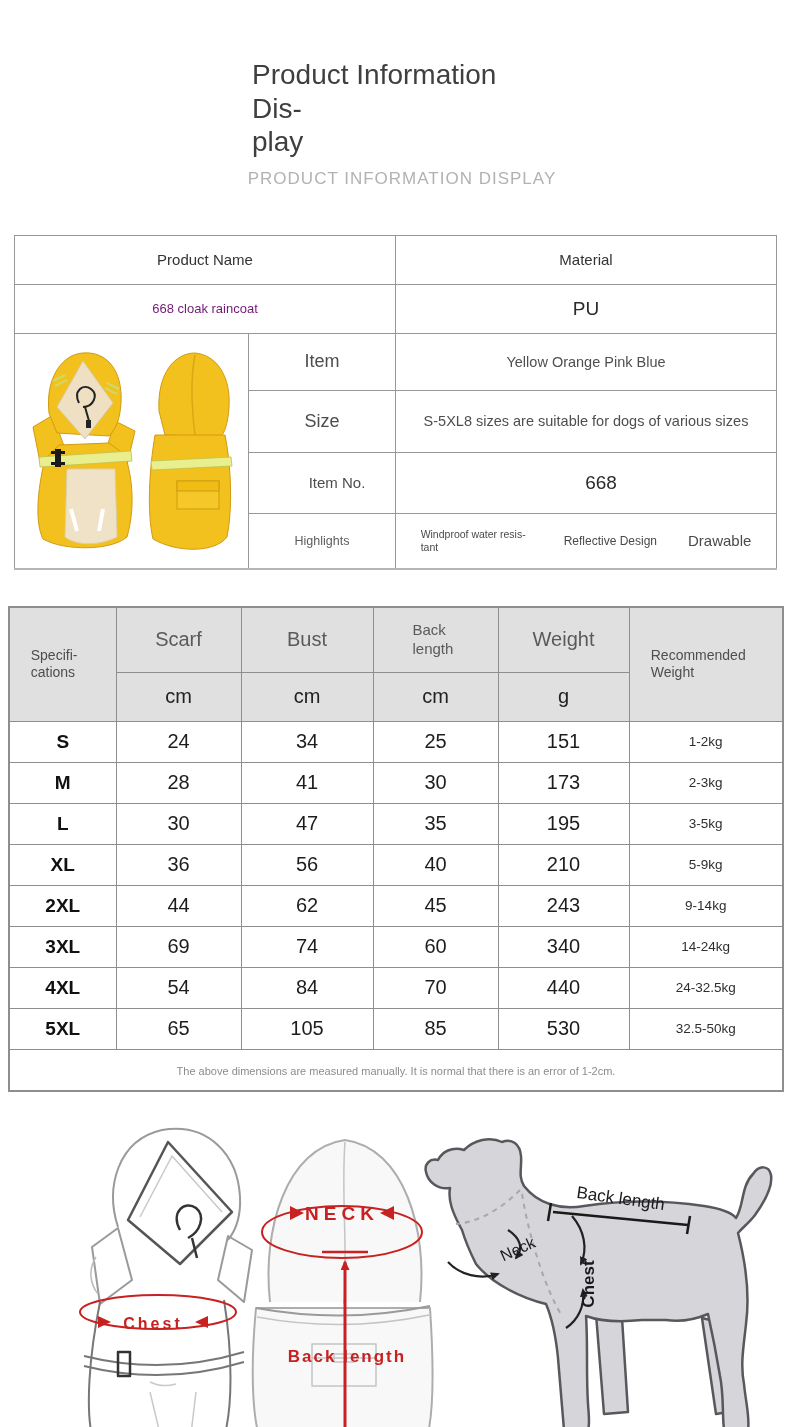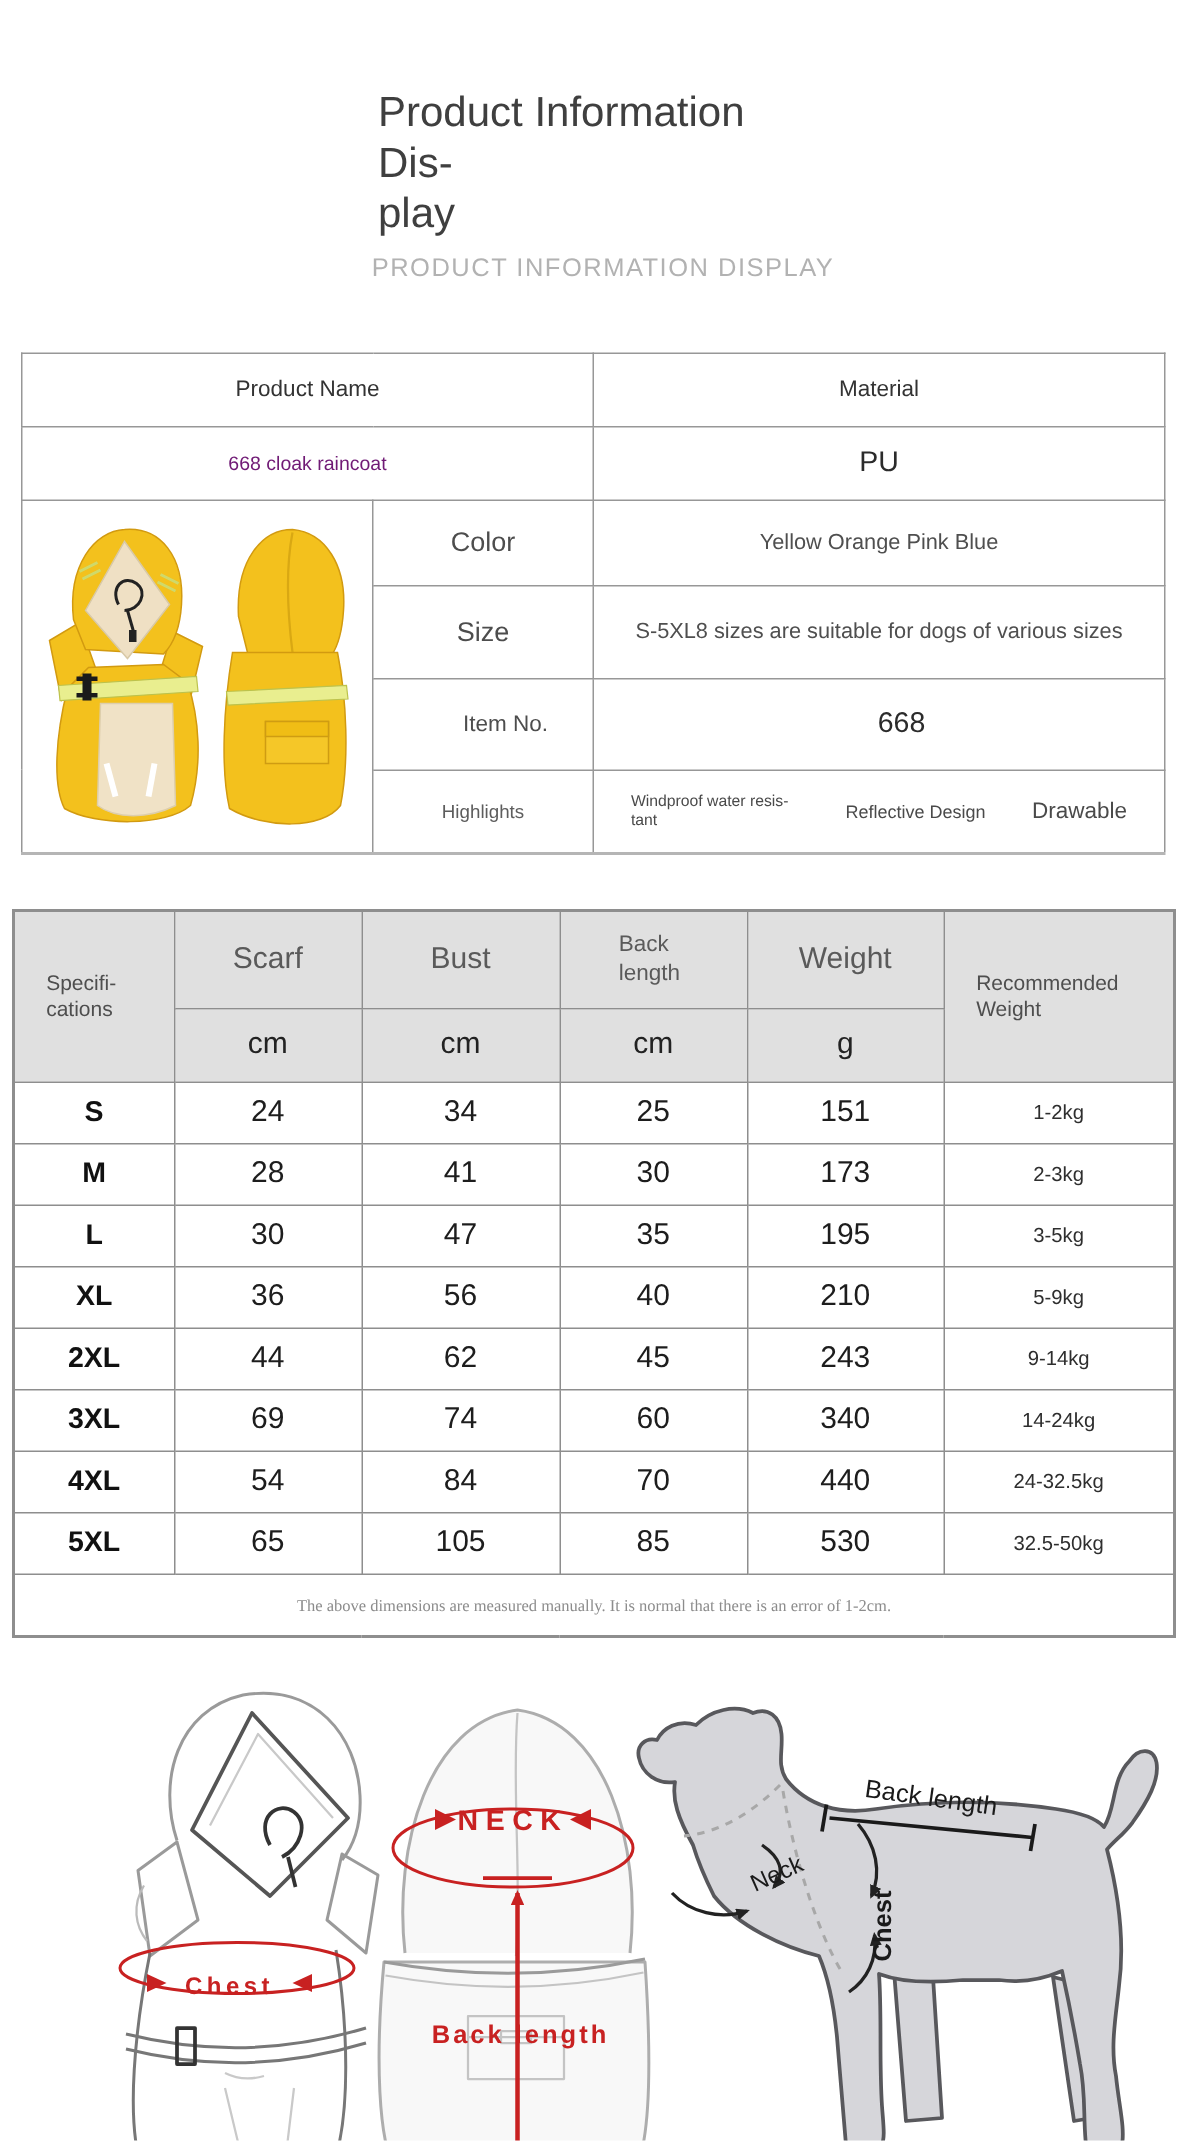--- a/index.html
+++ b/index.html
@@ -42,21 +42,21 @@
   .h-spec{font-size:14px;color:#4e4e4e;text-align:center;}
   .h-spec span,.h-back span{display:inline-block;text-align:left;line-height:1.25;}
   .h-rec{font-size:14px;color:#4e4e4e;}
   .h-rec span{display:inline-block;text-align:left;line-height:1.2;width:110px;}
   .h-unit{height:48px;font-size:20px;font-weight:700;color:#222;}
   .size-table tbody td{height:40px;background:#fff;}
   .c-size{font-size:19px;font-weight:700;color:#111;}
   .c-num{font-size:20px;color:#1d1d1d;}
   .c-rec{font-size:13.5px;color:#2e2e2e;}
   .note-row td{height:58px;border:1px solid #8e8e8e;background:#fff;}
-  .note-text{font-size:11px;color:#8c8c8c;font-family:Liberation Serif, serif;}
+  .note-text{font-size:11px;color:#8c8c8c;}
 
   
   .diagrams{margin-top:20px;}
   svg text{font-family:"Liberation Sans",sans-serif;}
 </style>
 </head>
 <body>
 
 <div class="hdr">
   <h1 class="title"><span>Product Information Dis-</span><br><span>play</span></h1>
@@ -106,21 +106,21 @@
         <g>
           <path d="M140,70 C138,32 156,12 176,12 C198,14 212,36 210,66 C209,82 206,90 202,96 L146,94 Z" fill="#f3c11d" stroke="#d29a10"></path>
           <path d="M176,14 C171,40 173,70 176,94" fill="none" stroke="#d9a813" stroke-width="1.5"></path>
           <path d="M136,94 C130,130 128,172 134,198 C158,212 196,212 208,196 C214,166 212,124 206,94 Z" fill="#f3c11d" stroke="#d29a10"></path>
           <path d="M132,120 L212,116 L213,125 L133,129 Z" fill="#e9ee8f" stroke="#bcc24d" stroke-width="0.8"></path>
           <rect x="158" y="140" width="42" height="28" fill="#f5c728" stroke="#cf9c12"></rect>
           <rect x="158" y="140" width="42" height="10" fill="#f0bd15" stroke="#cf9c12"></rect>
         </g>
       </svg>
     </td>
-    <td class="r-color lbl-big">Color</td>
+    <td class="r-color lbl-big">Item</td>
     <td class="r-color val-med">Yellow Orange Pink Blue</td>
   </tr>
   <tr>
     <td class="r-size lbl-big">Size</td>
     <td class="r-size val-med">S-5XL8 sizes are suitable for dogs of various sizes</td>
   </tr>
   <tr>
     <td class="r-item lbl-med">Item No.</td>
     <td class="r-item val-lg">668</td>
   </tr>

